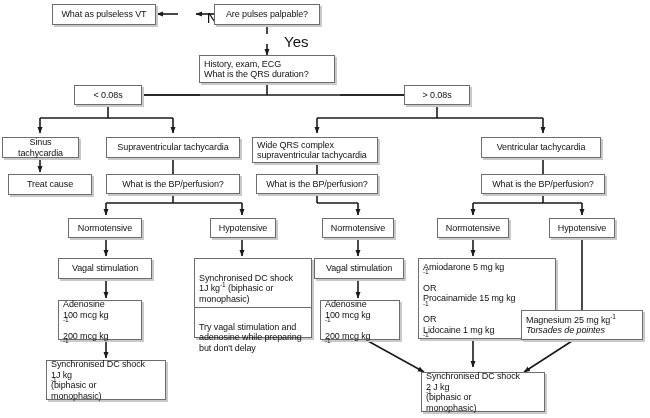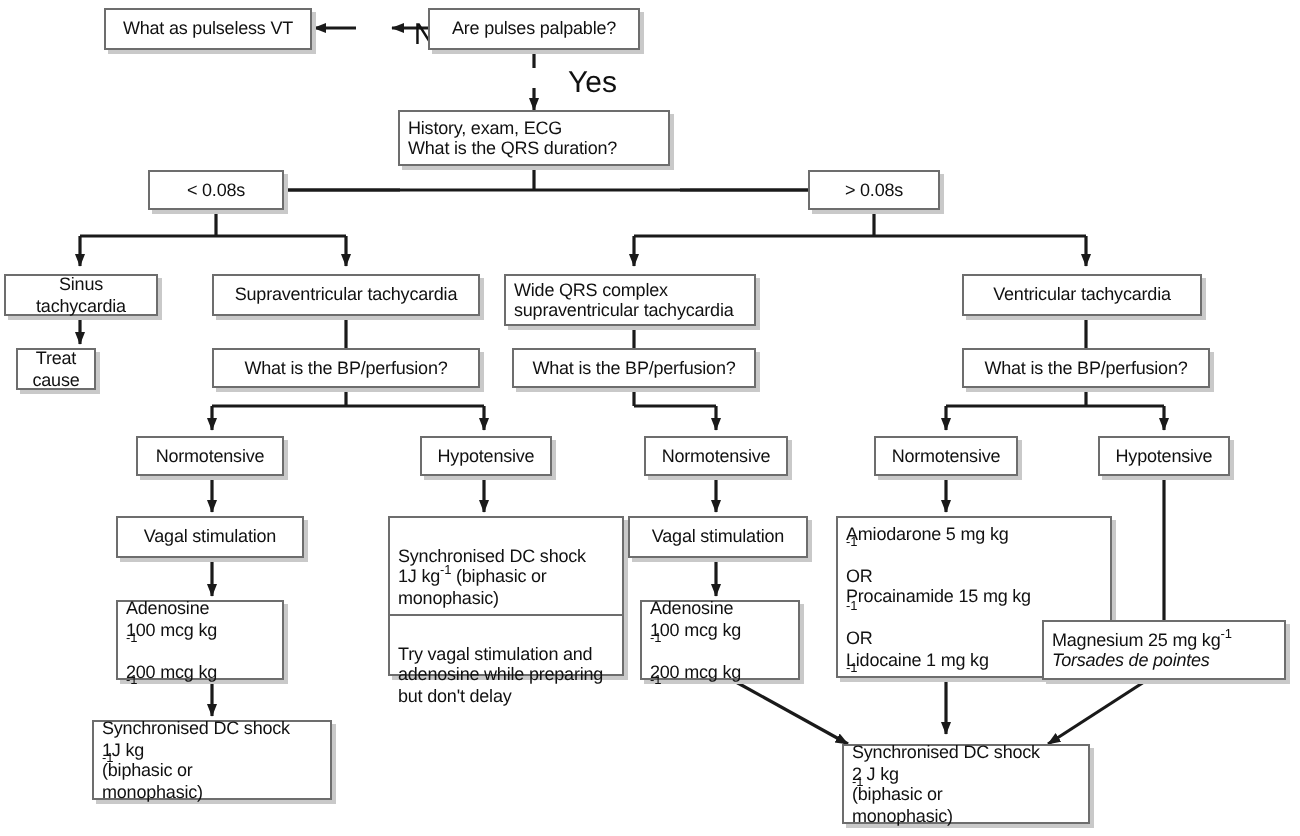--- a/index.html
+++ b/index.html
@@ -144,21 +144,21 @@
 
   <div class="node ctr" style="left:2px;top:137px;width:77px;height:21px;text-align:center;">Sinus tachycardia</div>
 
   <div class="node ctr" style="left:106px;top:137px;width:134px;height:21px;">Supraventricular tachycardia</div>
 
   <div class="node lft" style="left:252px;top:137px;width:126px;height:26px;">Wide QRS complex
 supraventricular tachycardia</div>
 
   <div class="node ctr" style="left:481px;top:137px;width:120px;height:21px;">Ventricular tachycardia</div>
 
-  <div class="node ctr" style="left:8px;top:174px;width:40px;height:21px;">Treat cause</div>
+  <div class="node ctr" style="left:8px;top:174px;width:84px;height:21px;">Treat cause</div>
 
   <div class="node ctr" style="left:106px;top:174px;width:134px;height:20px;">What is the BP/perfusion?</div>
 
   <div class="node ctr" style="left:256px;top:174px;width:122px;height:20px;">What is the BP/perfusion?</div>
 
   <div class="node ctr" style="left:481px;top:174px;width:124px;height:20px;">What is the BP/perfusion?</div>
 
   <div class="node ctr" style="left:68px;top:218px;width:74px;height:20px;">Normotensive</div>
 
   <div class="node ctr" style="left:210px;top:218px;width:66px;height:20px;">Hypotensive</div>

